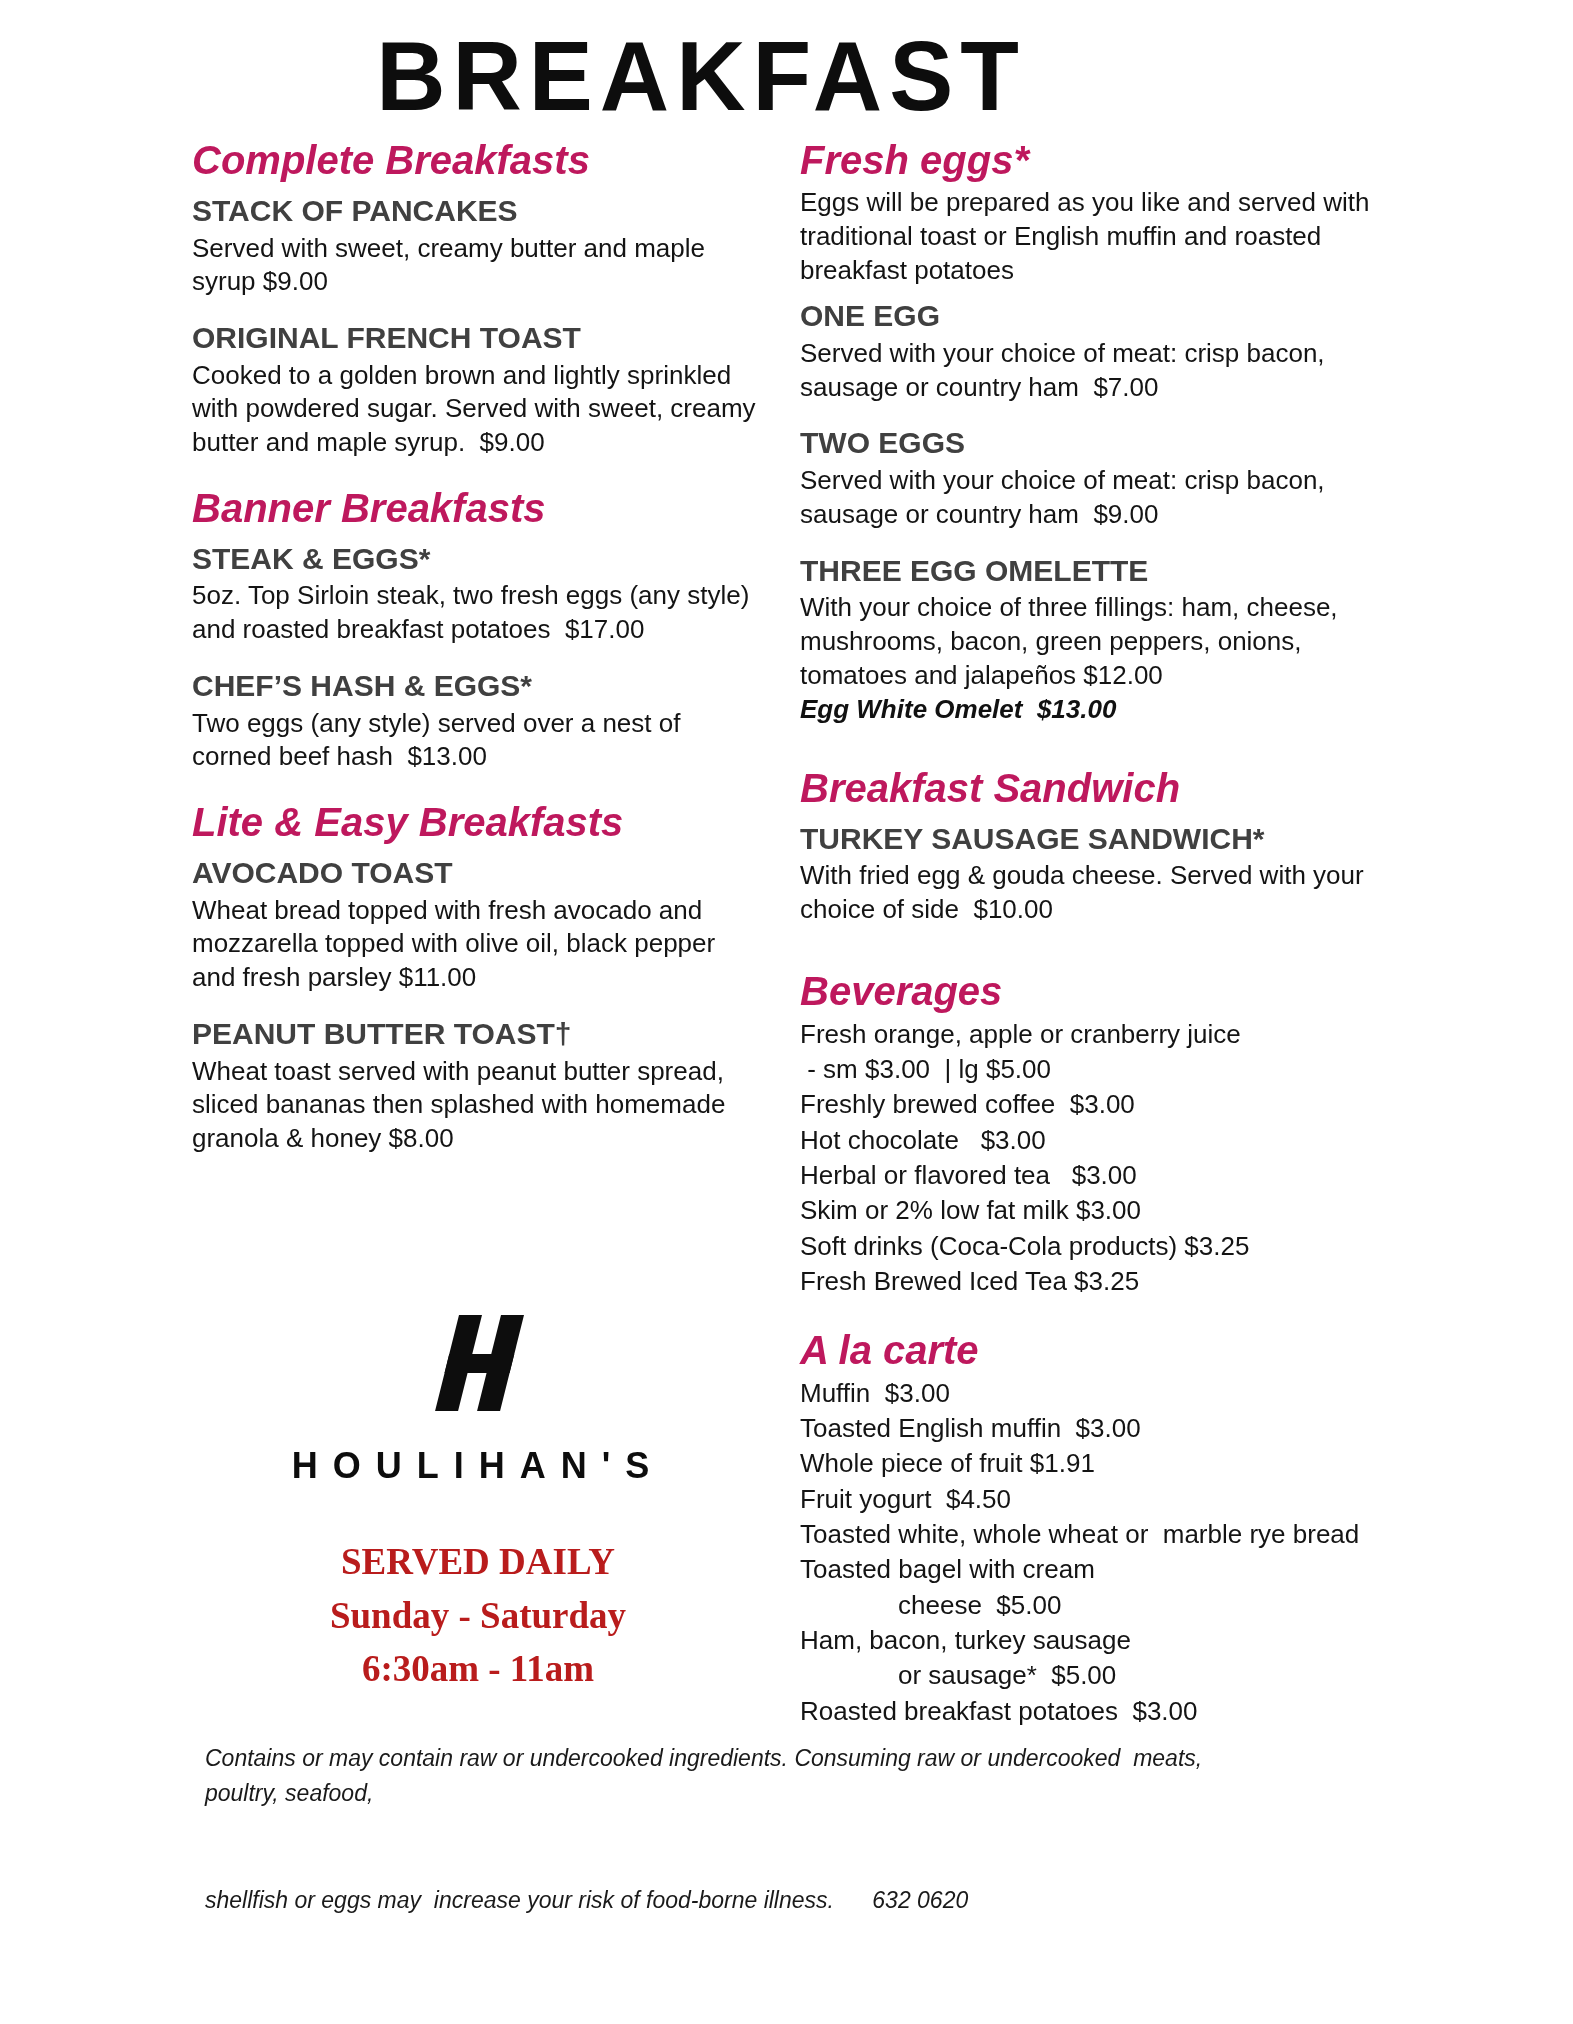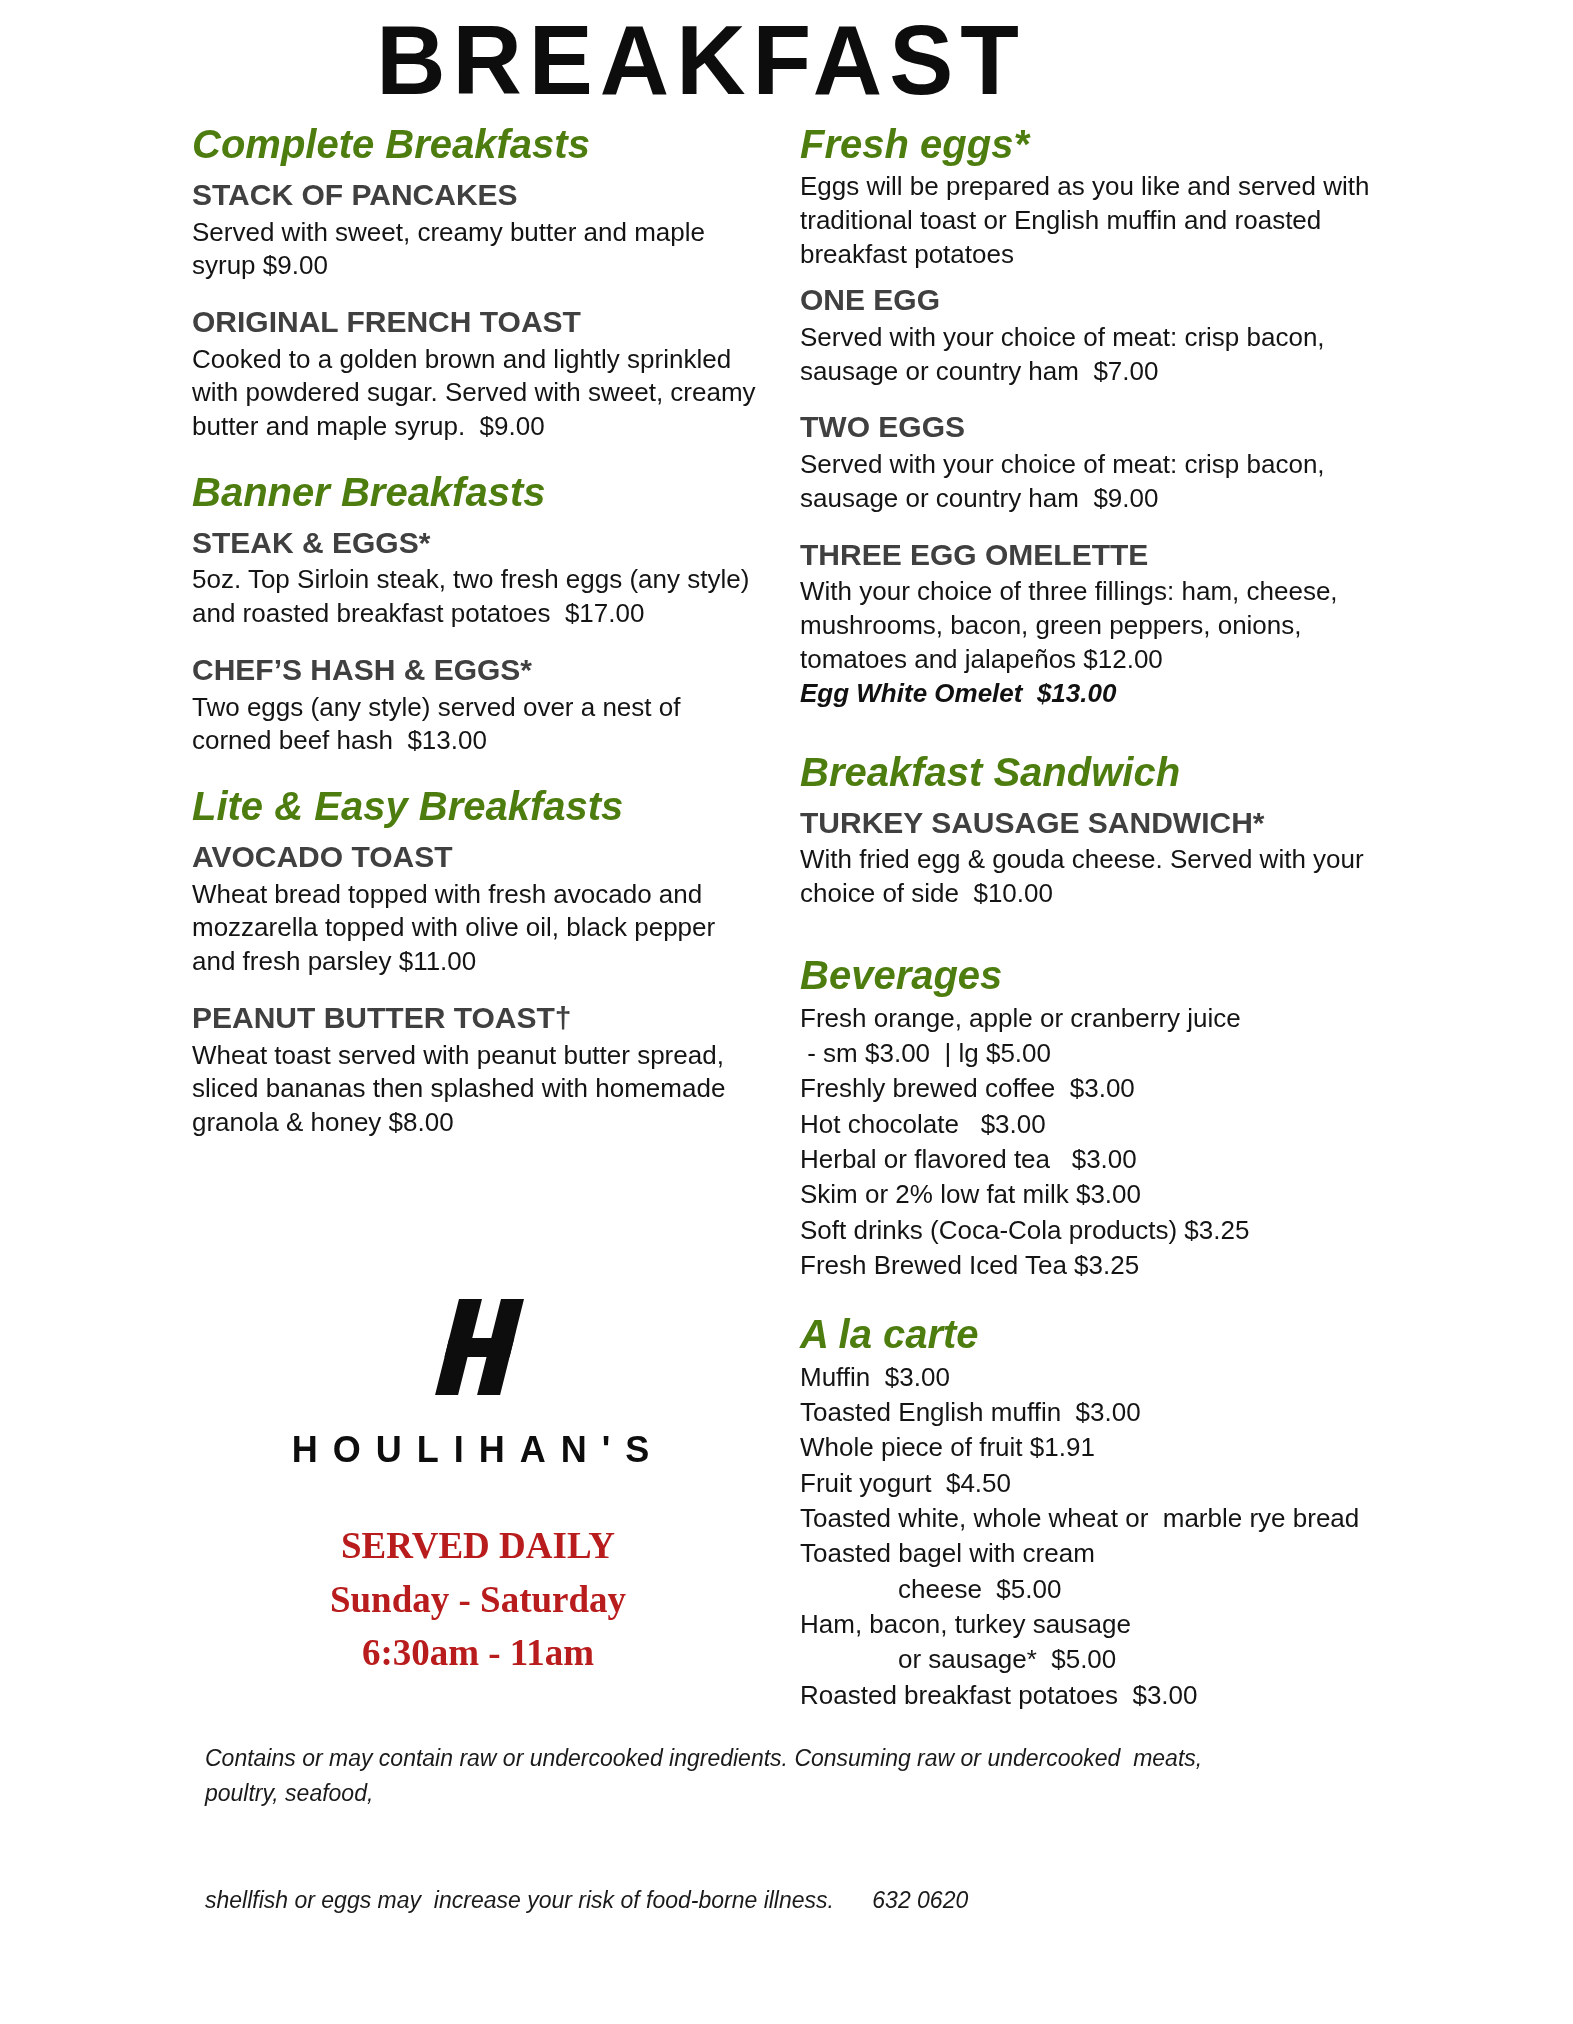--- a/index.html
+++ b/index.html
@@ -9,21 +9,21 @@
     height: 2024px;
     color: #111111;
     font-family: "Liberation Sans", sans-serif;
     position: relative;
     overflow: hidden;
   }
   .page {
     position: relative;
     width: 1402px;
     height: 2024px;
-    padding-top: 12px;
+    padding-top: 28px;
   }
   .title {
     text-align: center;
     font-size: 96px;
     font-weight: bold;
     letter-spacing: 7px;
     color: #0d0d0d;
     line-height: 1.0;
     margin-bottom: 14px;
     transform: scaleY(1.02);
@@ -35,21 +35,21 @@
     gap: 36px;
   }
   .col { white-space: normal; }
   .col.left { width: 572px; flex: 0 0 572px; }
   .col.right { width: 600px; flex: 0 0 600px; }
 
   .sec-head {
     font-size: 40px;
     font-weight: bold;
     font-style: italic;
-    color: #4d7c0f;
+    color: #be185d;
     margin-top: 26px;
     margin-bottom: 4px;
     line-height: 1.1;
   }
   .sec-head.first { margin-top: 0; }
   .item { margin-bottom: 20px; }
   .item-name {
     font-size: 30px;
     font-weight: bold;
     color: #404040;

